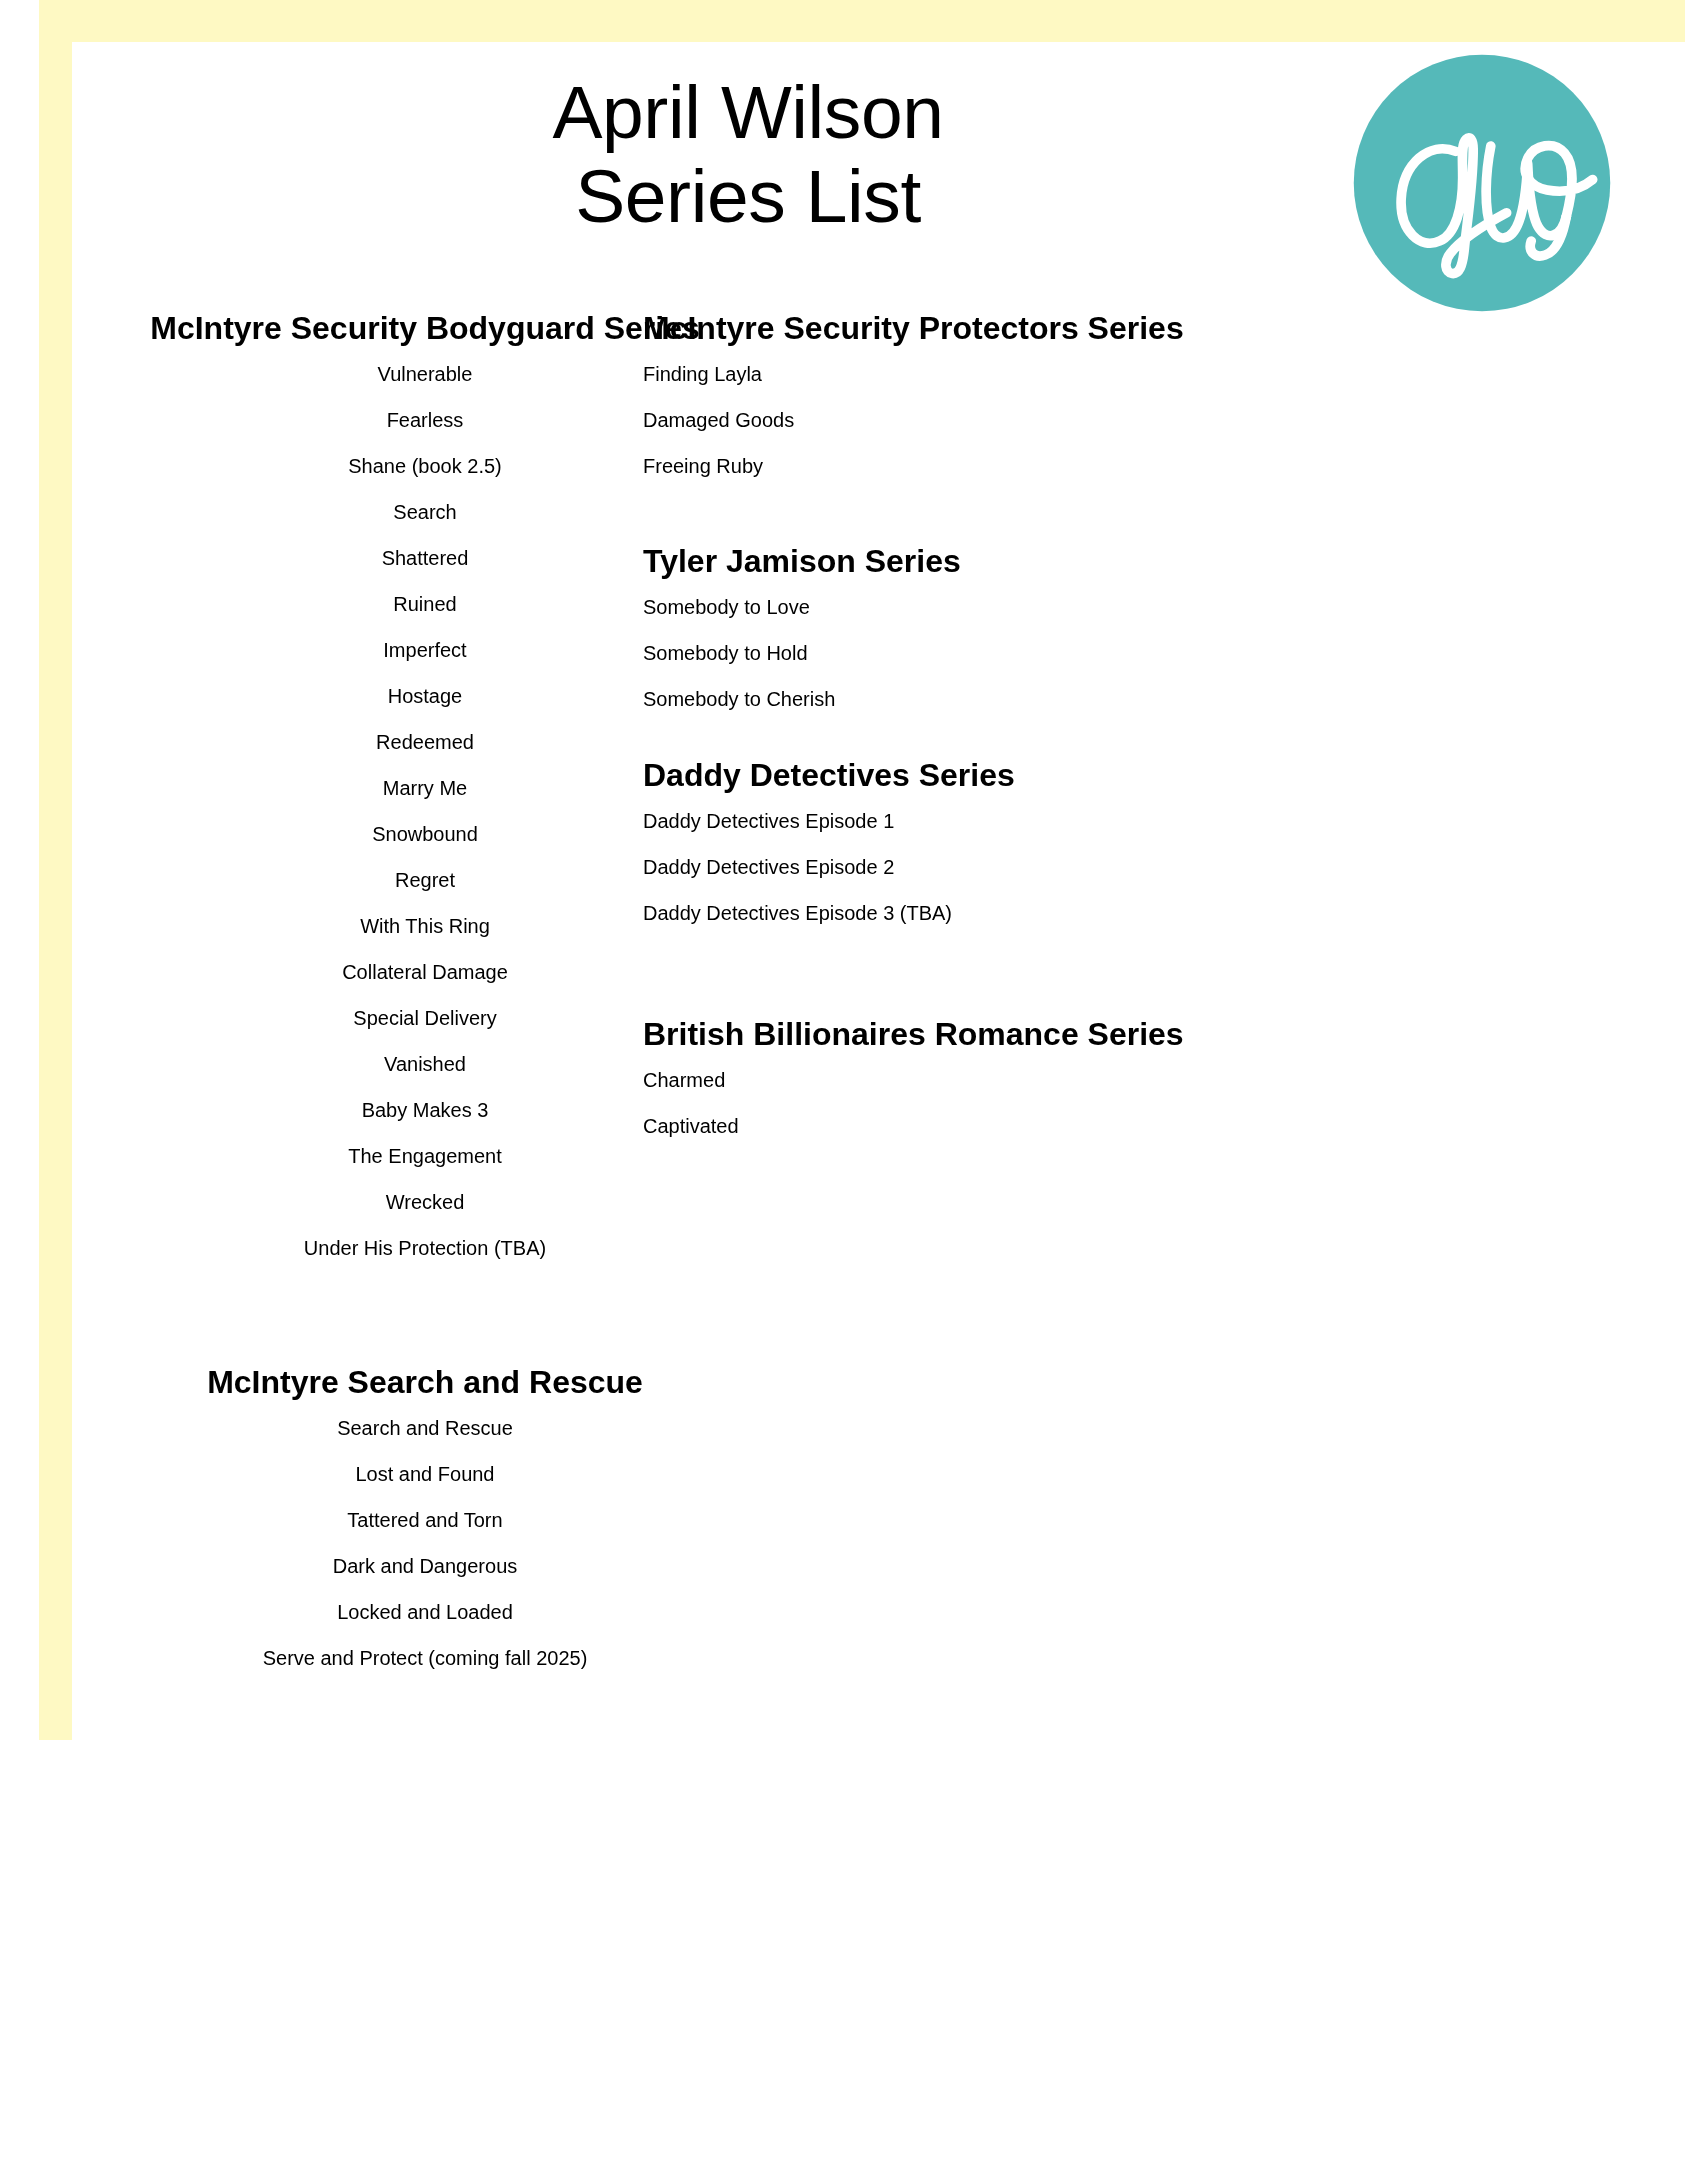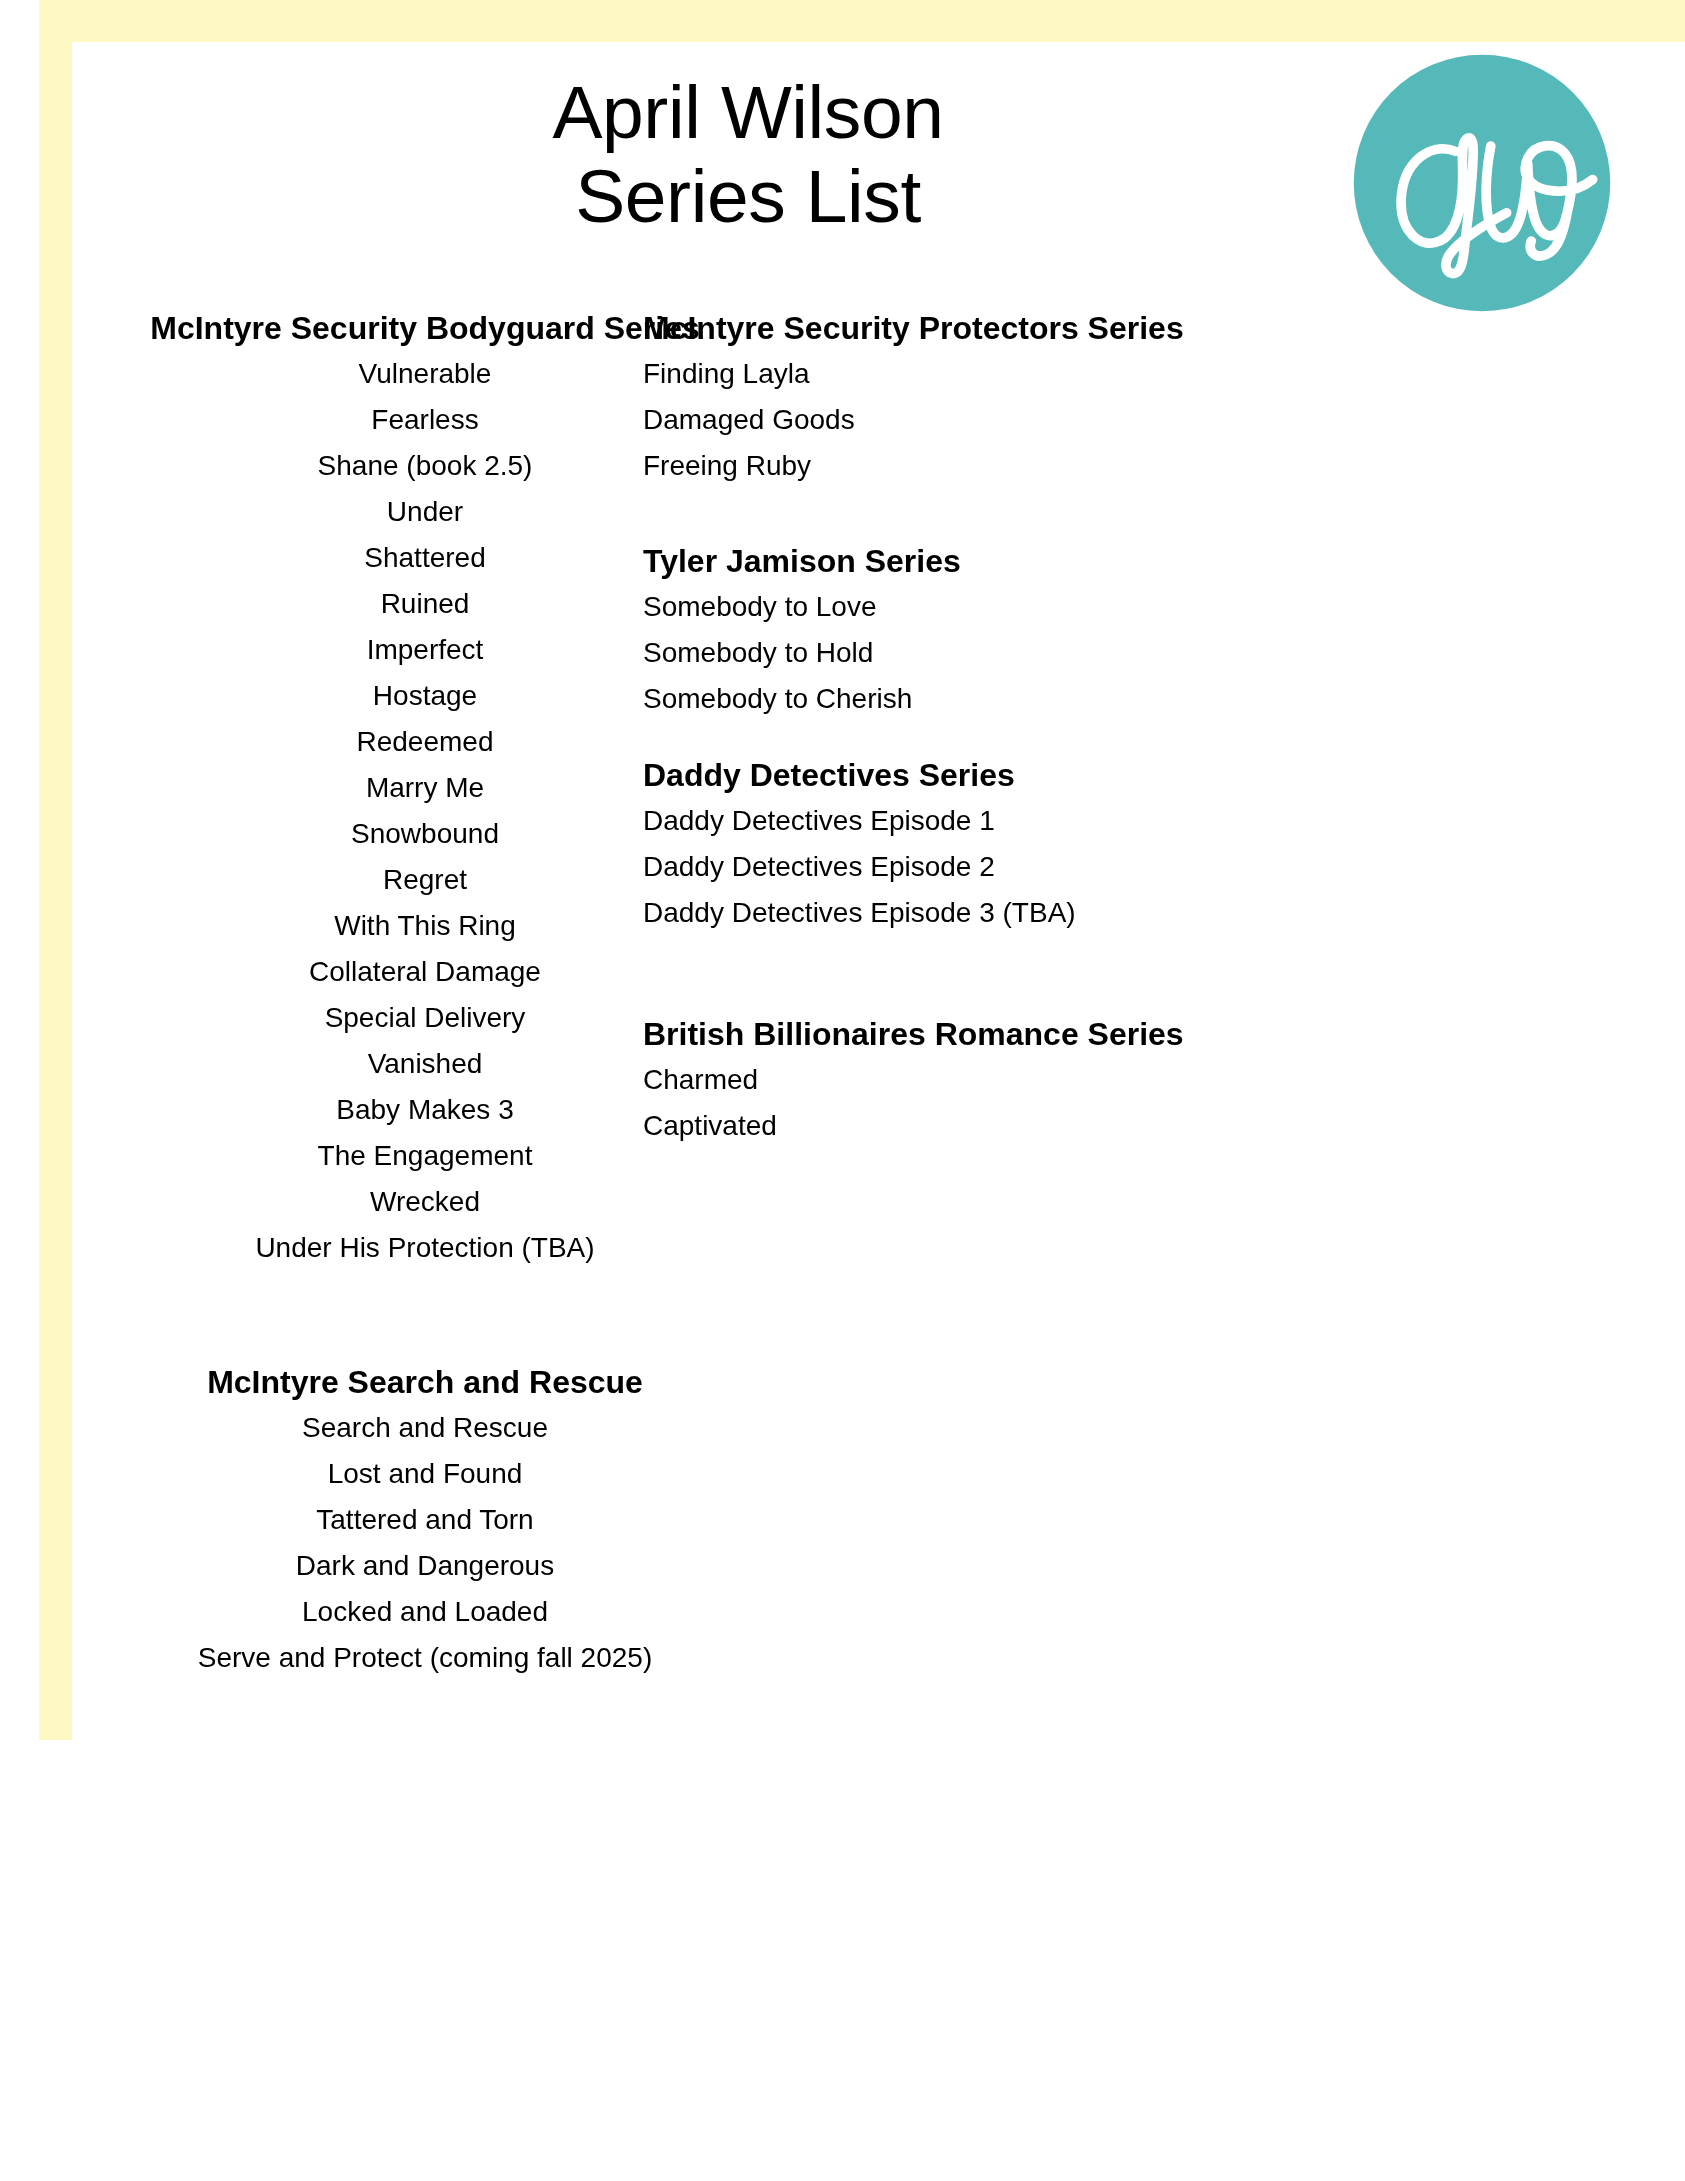--- a/index.html
+++ b/index.html
@@ -82,21 +82,21 @@
 
   .series-block { margin: 0 0 0 0; }
   .series-title {
     font-size: 32px;
     font-weight: 700;
     color: #000000;
     line-height: 46px;
     white-space: nowrap;
   }
   .book-item {
-    font-size: 28px;
+    font-size: 20px;
     font-weight: 400;
     color: #000000;
     line-height: 46px;
     white-space: nowrap;
   }
   .gap-sm  { height: 30px; }
   .gap-md  { height: 49px; }
   .gap-lg  { height: 75px; }
   .gap-xl  { height: 88px; }
 </style>
@@ -133,21 +133,21 @@
 
     <div id="columns">
 
       <div class="column" id="col-left">
 
         <div class="series-block">
           <div class="series-title">McIntyre Security Bodyguard Series</div>
           <div class="book-item">Vulnerable</div>
           <div class="book-item">Fearless</div>
           <div class="book-item">Shane (book 2.5)</div>
-          <div class="book-item">Under</div>
+          <div class="book-item">Search</div>
           <div class="book-item">Shattered</div>
           <div class="book-item">Ruined</div>
           <div class="book-item">Imperfect</div>
           <div class="book-item">Hostage</div>
           <div class="book-item">Redeemed</div>
           <div class="book-item">Marry Me</div>
           <div class="book-item">Snowbound</div>
           <div class="book-item">Regret</div>
           <div class="book-item">With This Ring</div>
           <div class="book-item">Collateral Damage</div>

